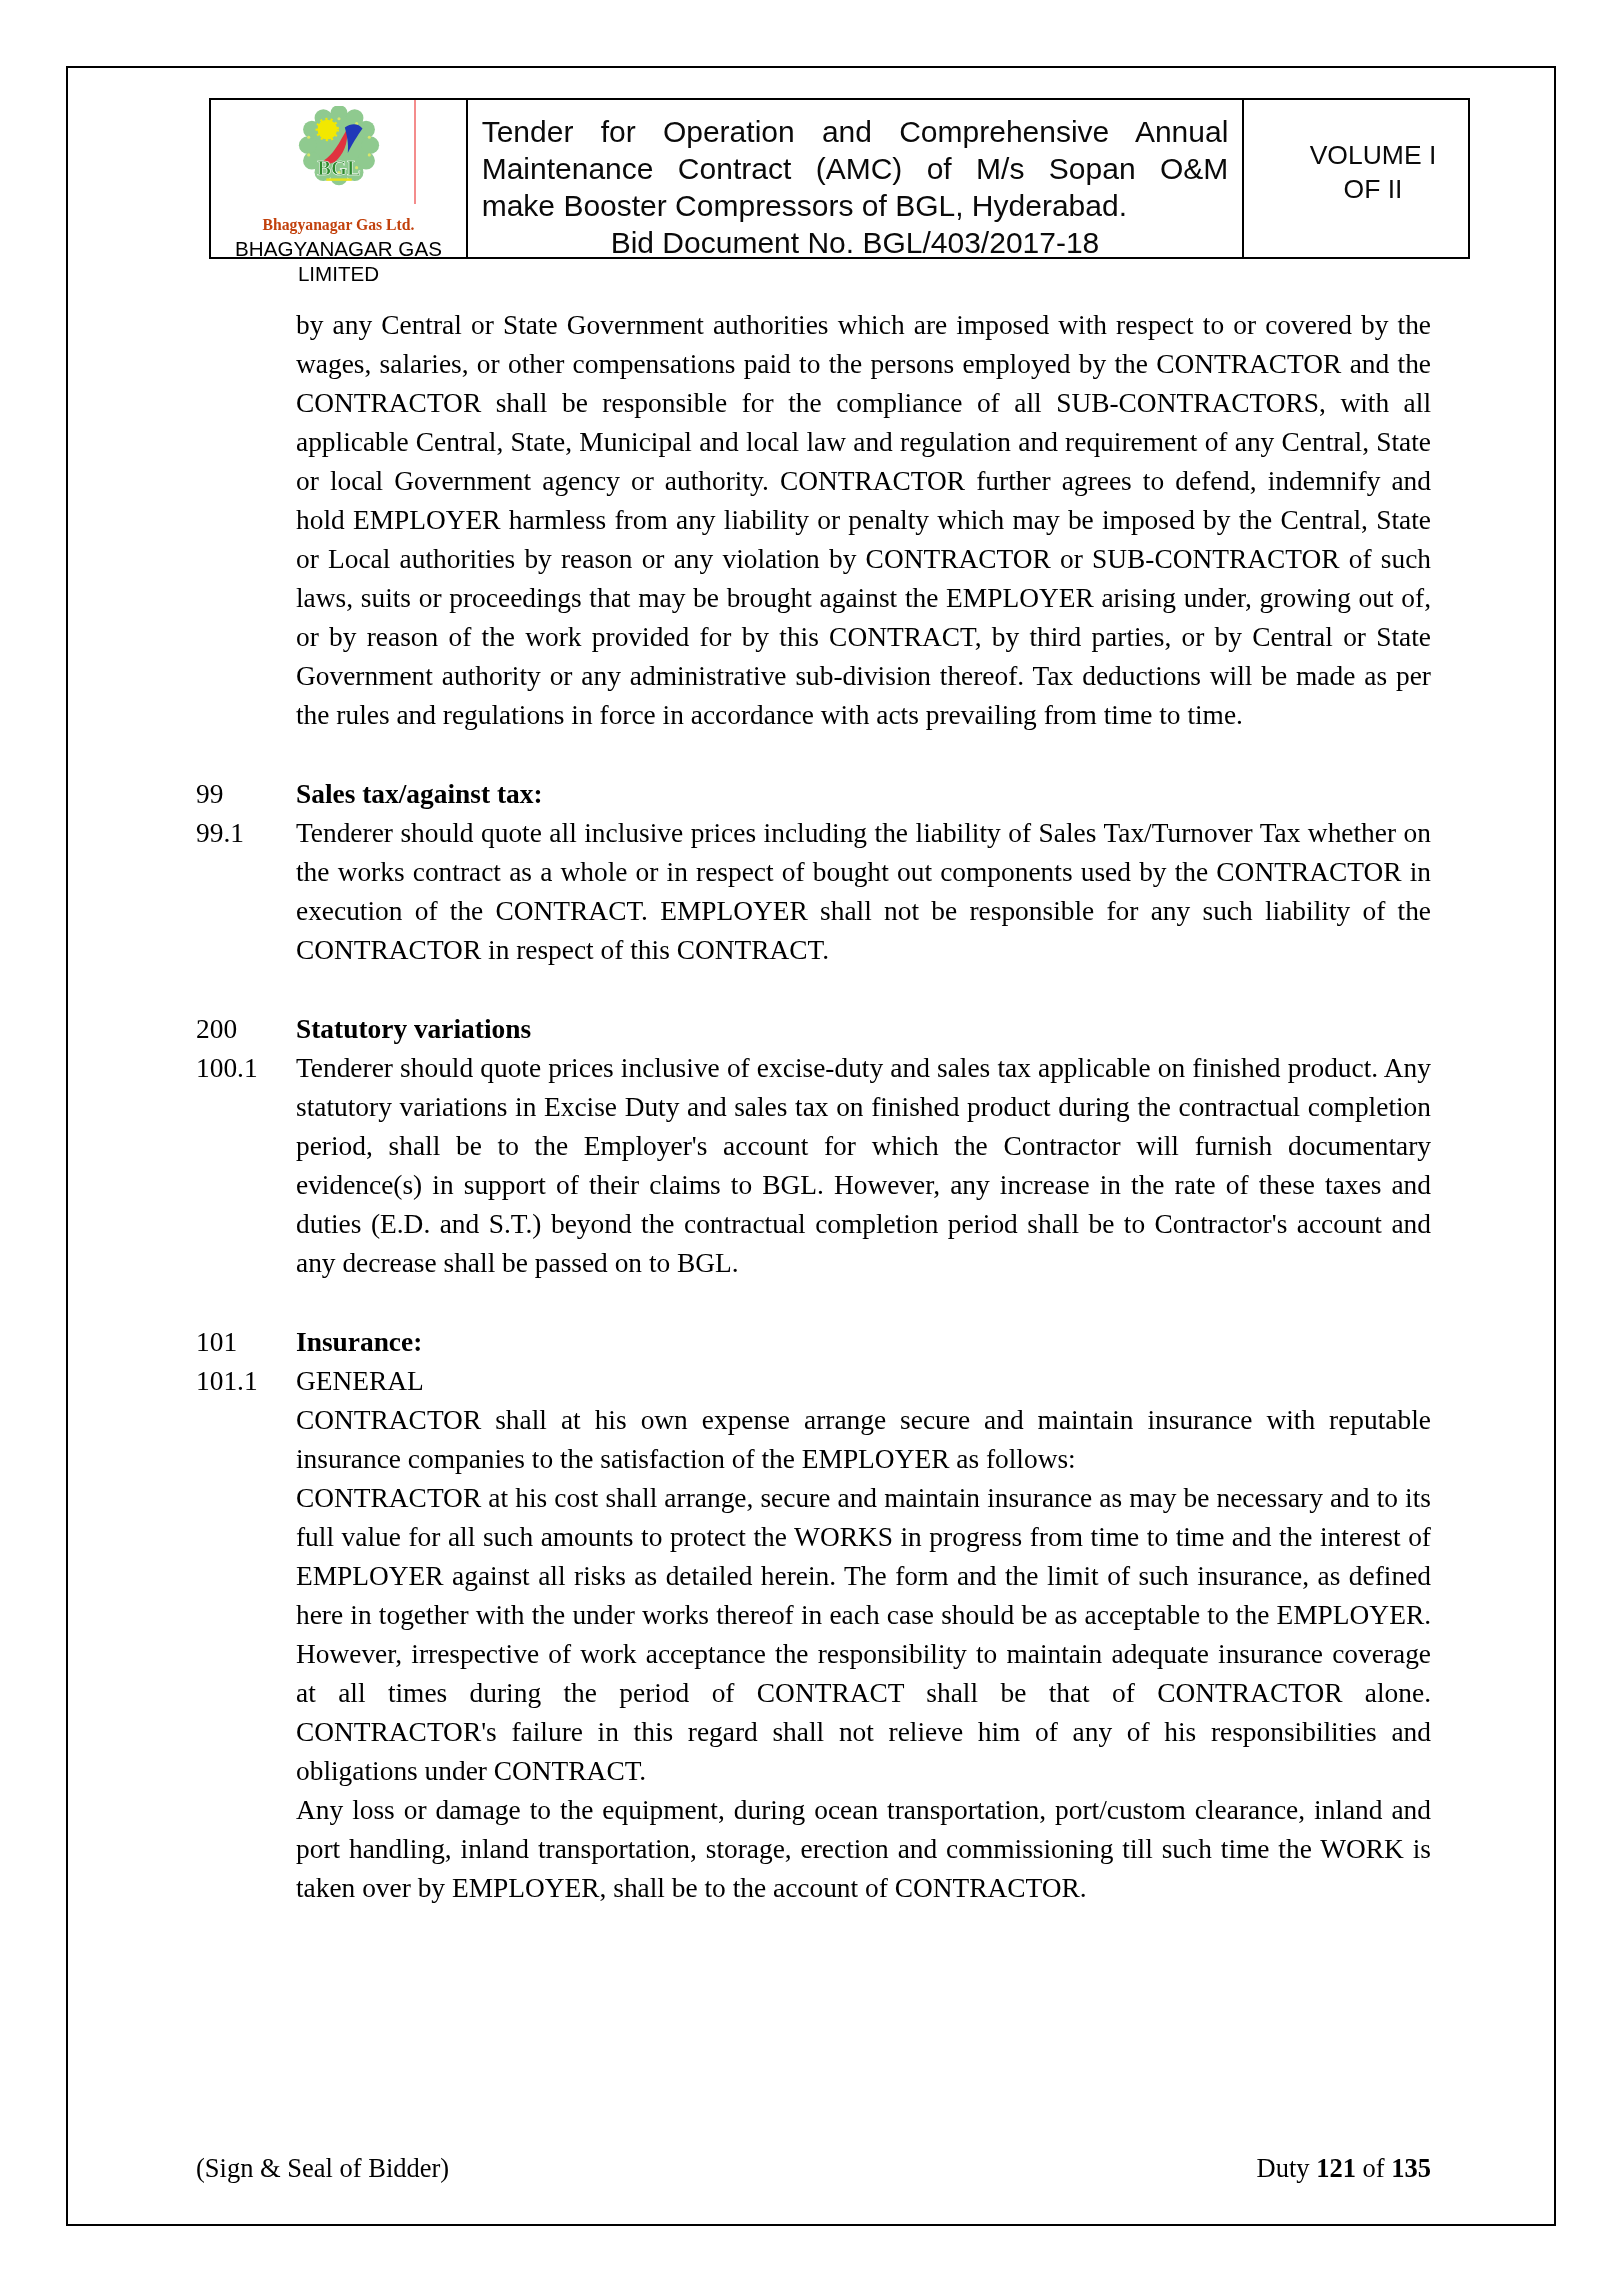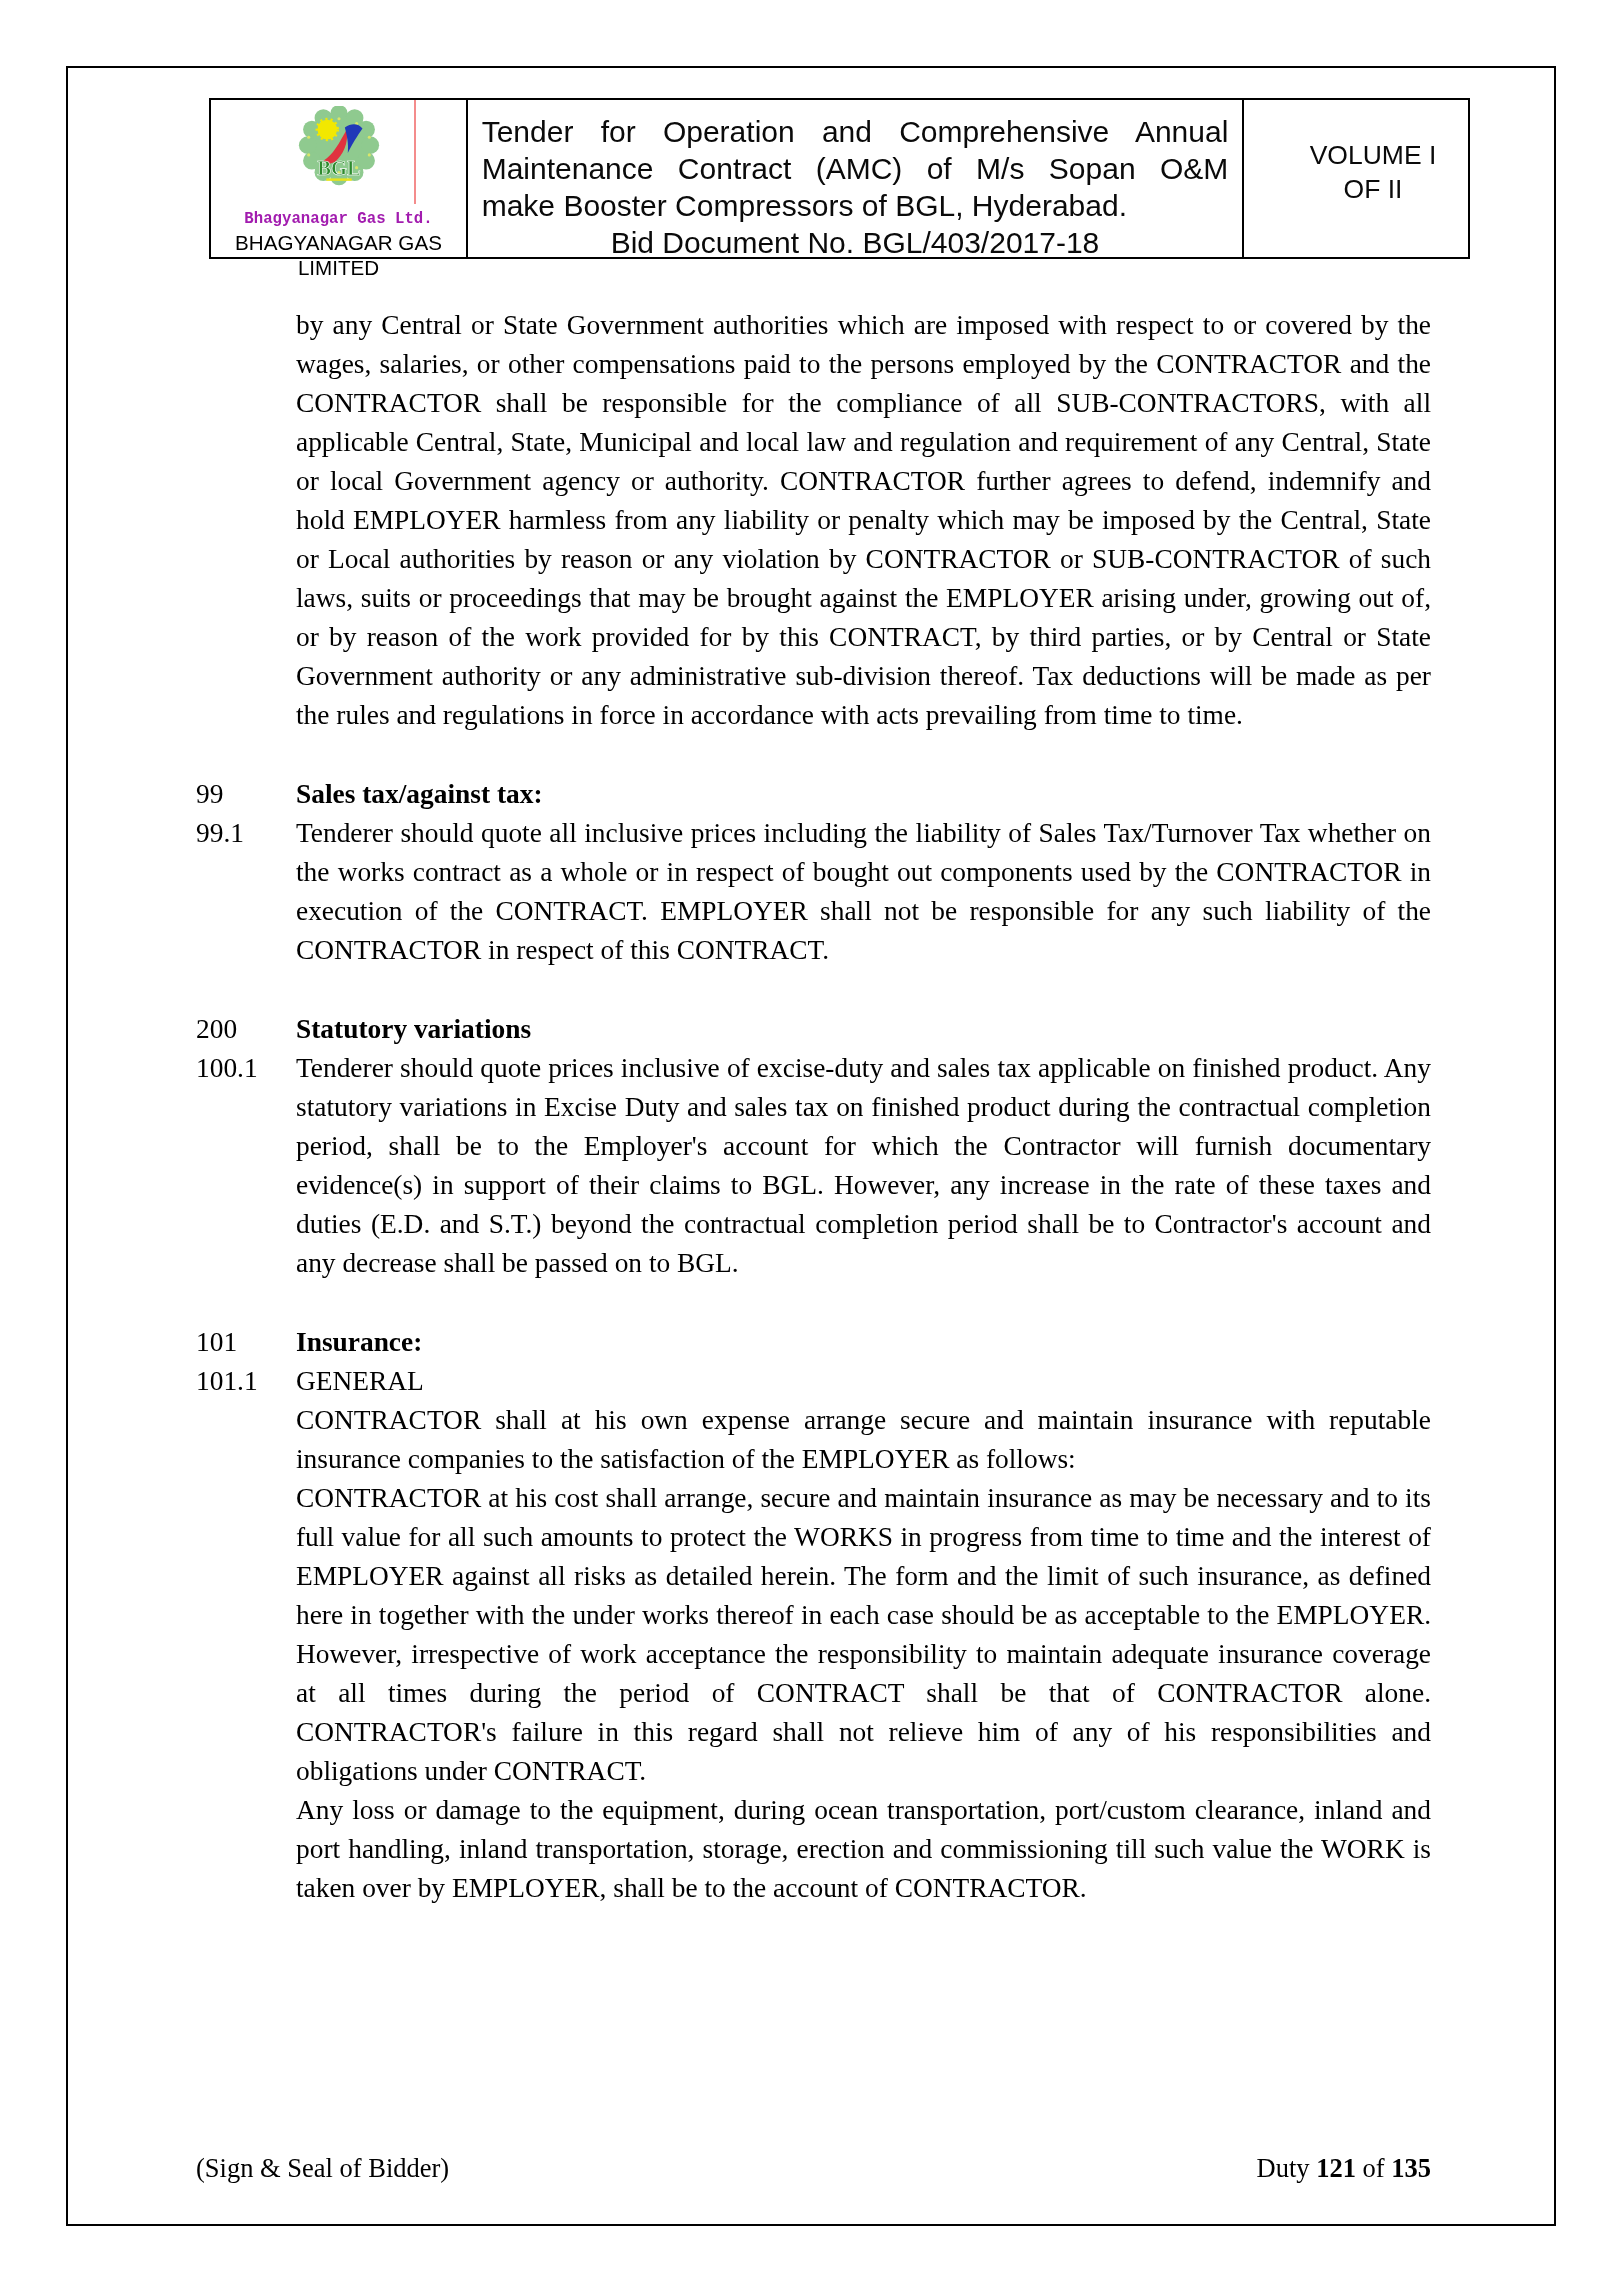--- a/index.html
+++ b/index.html
@@ -22,22 +22,22 @@
     display:flex;background:#fff;
   }
   .logo-cell{
     width:257px;flex:0 0 257px;border-right:2px solid #000;box-sizing:border-box;
     position:relative;text-align:center;padding-top:5.9px;
   }
   .logo-redline{
     position:absolute;left:203px;top:0;width:2px;height:104px;background:#f48c8c;
   }
   .logo-ltd{
-    font-family:Liberation Mono, monospace;font-weight:bold;
-    font-size:15.7px;line-height:16.7px;color:#a21caf;margin-top:11px;
+    font-family:Liberation Serif, serif;font-weight:bold;
+    font-size:15.7px;line-height:16.7px;color:#c2410c;margin-top:17px;
   }
   .company-name{
     font-family:"Liberation Sans", sans-serif;
     font-size:20.6px;line-height:24.5px;color:#000;margin-top:3.9px;
   }
   .title-cell{
     flex:1 1 auto;border-right:2px solid #000;box-sizing:border-box;
     padding:12.7px 13.7px 0 13.7px;
     font-family:"Liberation Sans", sans-serif;
     font-size:30px;line-height:37px;color:#0a0a0a;
@@ -162,21 +162,21 @@
       <div class="sec-row">
         <div class="sec-num">101</div>
         <div class="sec-heading">Insurance:</div>
       </div>
       <div class="sec-row">
         <div class="sub-num">101.1</div>
         <div>GENERAL</div>
       </div>
       <div class="para indented">CONTRACTOR shall at his own expense arrange secure and maintain insurance with reputable insurance companies to the satisfaction of the EMPLOYER as follows:</div>
       <div class="para indented">CONTRACTOR at his cost shall arrange, secure and maintain insurance as may be necessary and to its full value for all such amounts to protect the WORKS in progress from time to time and the interest of EMPLOYER against all risks as detailed herein. The form and the limit of such insurance, as defined here in together with the under works thereof in each case should be as acceptable to the EMPLOYER. However, irrespective of work acceptance the responsibility to maintain adequate insurance coverage at all times during the period of CONTRACT shall be that of CONTRACTOR alone. CONTRACTOR's failure in this regard shall not relieve him of any of his responsibilities and obligations under CONTRACT.</div>
-      <div class="para indented">Any loss or damage to the equipment, during ocean transportation, port/custom clearance, inland and port handling, inland transportation, storage, erection and commissioning till such value the WORK is taken over by EMPLOYER, shall be to the account of CONTRACTOR.</div>
+      <div class="para indented">Any loss or damage to the equipment, during ocean transportation, port/custom clearance, inland and port handling, inland transportation, storage, erection and commissioning till such time the WORK is taken over by EMPLOYER, shall be to the account of CONTRACTOR.</div>
     </div>
   </div>
 
   <div class="footer">
     <div>(Sign &amp; Seal of Bidder)</div>
     <div>
       <span>Duty</span>
       <span class="pg-b">121</span>
       <span>of</span>
       <span class="pg-b">135</span>

